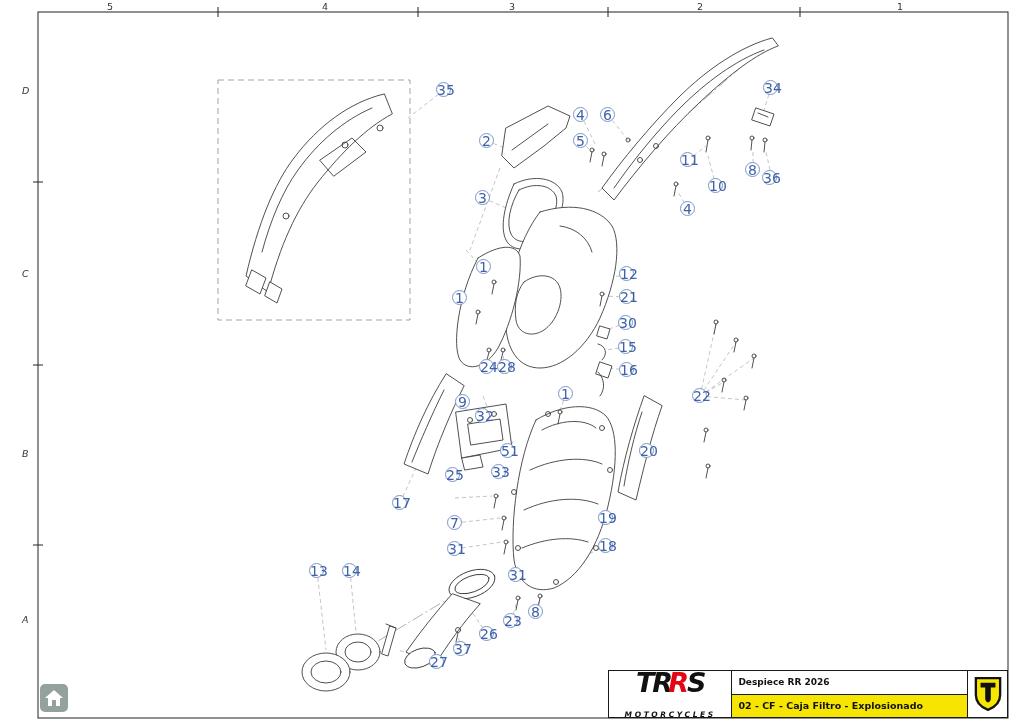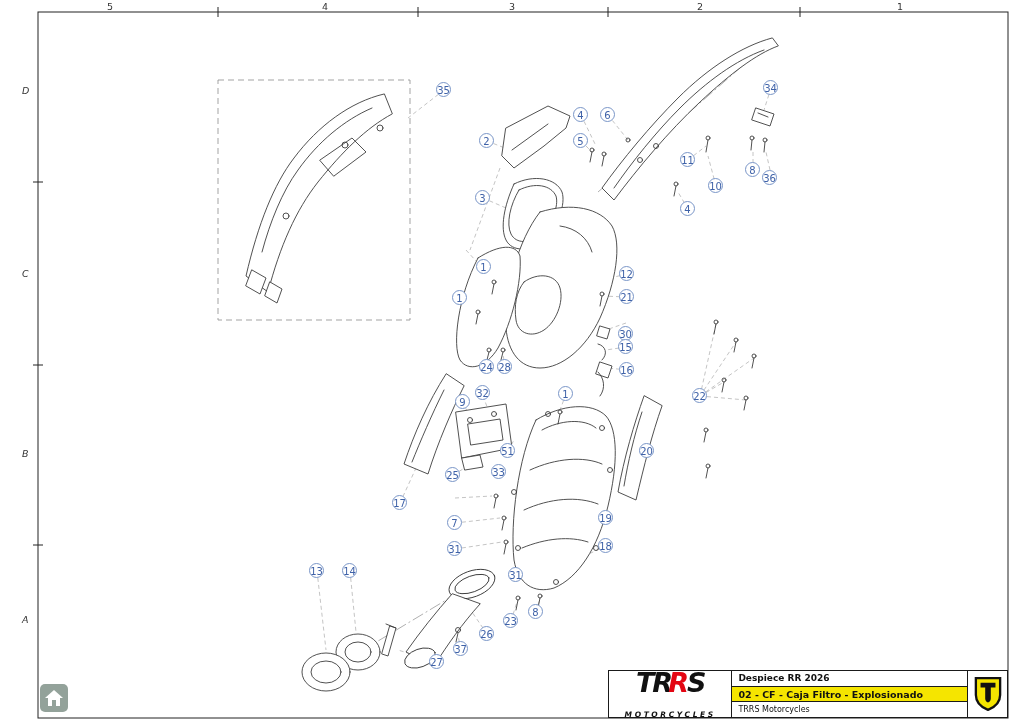--- a/index.html
+++ b/index.html
@@ -10,21 +10,21 @@
   .layer{position:absolute;left:0;top:0;width:1030px;height:728px}
   
   .zone-col{position:absolute;top:1px;transform:translateX(-50%);
     font-size:9.5px;color:#333;}
   .zone-row{position:absolute;left:22px;transform:translateY(-50%);
     font-size:9.5px;color:#333;font-style:italic;}
   
   .balloon{
     position:absolute;width:15px;height:15px;margin-left:-8px;margin-top:-8px;
     border:1px solid #7a96c8;border-radius:50%;background:#fff;
-    color:#3f62a8;font-size:10px;line-height:15px;text-align:center;
+    color:#3f62a8;font-size:14px;line-height:15px;text-align:center;
     box-sizing:border-box;cursor:pointer;
   }
   
   .titleblock{
     position:absolute;left:608px;top:670px;width:400px;height:48px;
     border:1px solid #1a1a1a;box-sizing:border-box;display:flex;background:#fff;
   }
   .tb-logo{
     width:124px;border-right:1px solid #1a1a1a;box-sizing:border-box;
     display:flex;flex-direction:column;align-items:center;justify-content:center;
@@ -265,28 +265,28 @@
     <div class="balloon" style="left: 771px; top: 88px;">34</div>
     <div class="balloon" style="left: 688px; top: 160px;">11</div>
     <div class="balloon" style="left: 753px; top: 170px;">8</div>
     <div class="balloon" style="left: 770px; top: 178px;">36</div>
     <div class="balloon" style="left: 716px; top: 186px;">10</div>
     <div class="balloon" style="left: 688px; top: 209px;">4</div>
     <div class="balloon" style="left: 484px; top: 267px;">1</div>
     <div class="balloon" style="left: 627px; top: 274px;">12</div>
     <div class="balloon" style="left: 627px; top: 297px;">21</div>
     <div class="balloon" style="left: 460px; top: 298px;">1</div>
-    <div class="balloon" style="left: 626px; top: 334px;">30</div>
+    <div class="balloon" style="left: 626px; top: 323px;">30</div>
     <div class="balloon" style="left: 626px; top: 347px;">15</div>
     <div class="balloon" style="left: 627px; top: 370px;">16</div>
     <div class="balloon" style="left: 487px; top: 367px;">24</div>
     <div class="balloon" style="left: 505px; top: 367px;">28</div>
     <div class="balloon" style="left: 566px; top: 394px;">1</div>
     <div class="balloon" style="left: 700px; top: 396px;">22</div>
-    <div class="balloon" style="left: 483px; top: 393px;">32</div>
+    <div class="balloon" style="left: 483px; top: 416px;">32</div>
     <div class="balloon" style="left: 463px; top: 402px;">9</div>
     <div class="balloon" style="left: 508px; top: 451px;">51</div>
     <div class="balloon" style="left: 647px; top: 451px;">20</div>
     <div class="balloon" style="left: 453px; top: 475px;">25</div>
     <div class="balloon" style="left: 455px; top: 472px; margin-left: 36px;">33</div>
     <div class="balloon" style="left: 400px; top: 503px;">17</div>
     <div class="balloon" style="left: 606px; top: 518px;">19</div>
     <div class="balloon" style="left: 455px; top: 523px;">7</div>
     <div class="balloon" style="left: 606px; top: 546px;">18</div>
     <div class="balloon" style="left: 455px; top: 549px;">31</div>
@@ -313,21 +313,20 @@
 </div>
 
 <div class="titleblock">
   <div class="tb-logo">
     <div class="tb-logo-main"><span>TR</span><span class="red">R</span><span>S</span></div>
     <div class="tb-logo-sub">MOTORCYCLES</div>
   </div>
   <div class="tb-mid">
     <div class="tb-row ref">Despiece RR 2026</div>
     <div class="tb-row sheet" style="background:#f5e500">02 - CF - Caja Filtro - Explosionado</div>
-    <div class="tb-row company">TRRS Motorcycles</div>
   </div>
   <div class="tb-emblem">
     <svg width="28" height="38" viewBox="0 0 30 38">
       <path d="M2,2 H28 V20 C28,30 20,34 15,36 C10,34 2,30 2,20 Z" fill="#f5e500" stroke="#111" stroke-width="2.5"></path>
       <path d="M7,7 H23 V12 H18 V24 C18,26 16.5,27.5 15,28 C13.5,27.5 12,26 12,24 V12 H7 Z" fill="#111"></path>
     </svg>
   </div>
 </div>
 
 <div class="home-btn">

